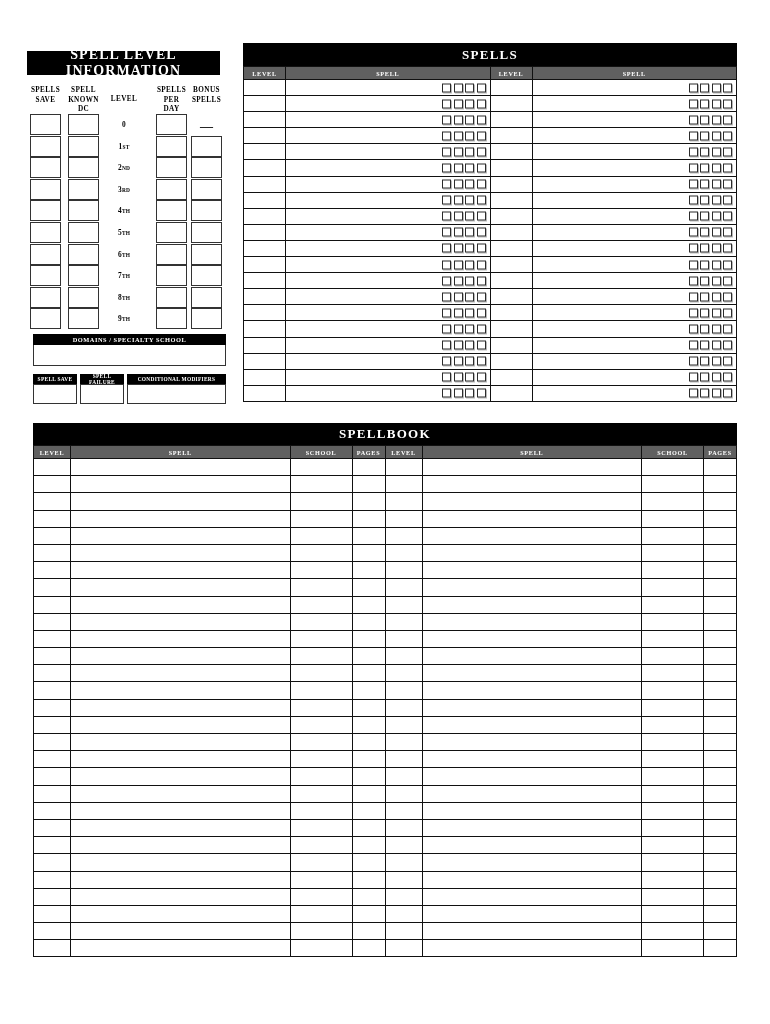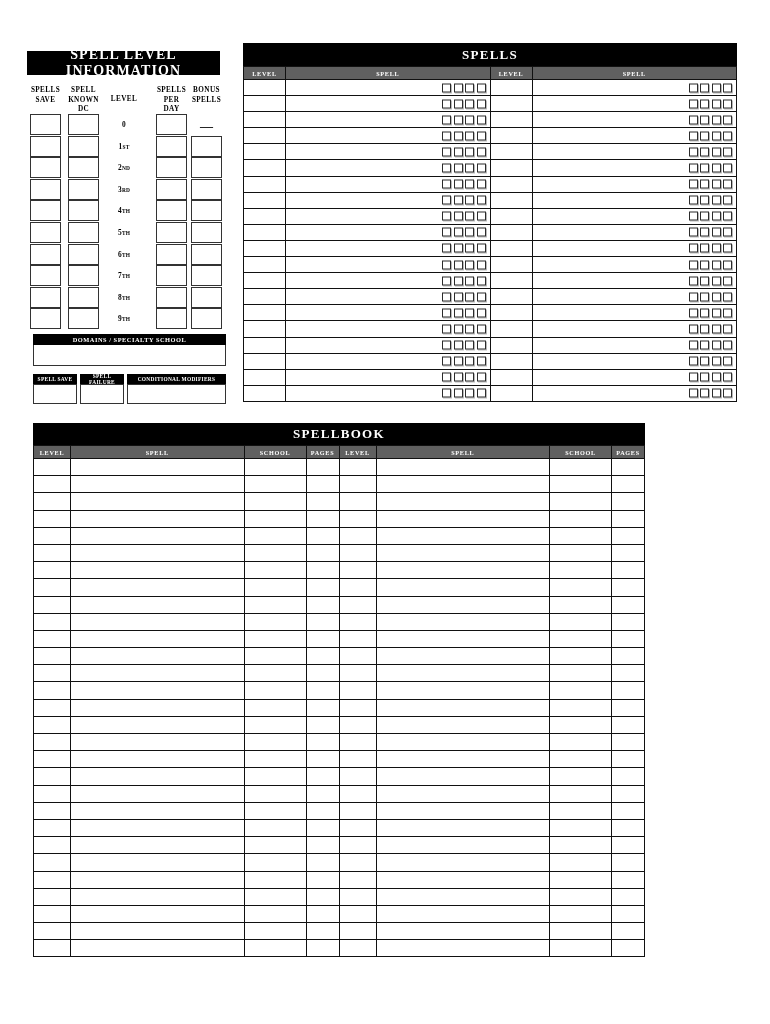--- a/index.html
+++ b/index.html
@@ -163,21 +163,21 @@
     width: 9px; height: 9px;
     border: 1.8px solid #2b2b2b;
     background: #ffffff;
     box-shadow: 1px 1px 0 #b9b9b9;
   }
 
   
   #spellbook-panel {
     position: absolute;
     left: 33px; top: 423px;
-    width: 612px;
+    width: 704px;
   }
   #spellbook-title { height: 22px; font-size: 13px; letter-spacing: 1.3px; }
   #spellbook-table td { height: 17.2px; }
 </style>
 </head>
 <body>
 
 <div id="page">
 
   <div id="spell-level-panel">

